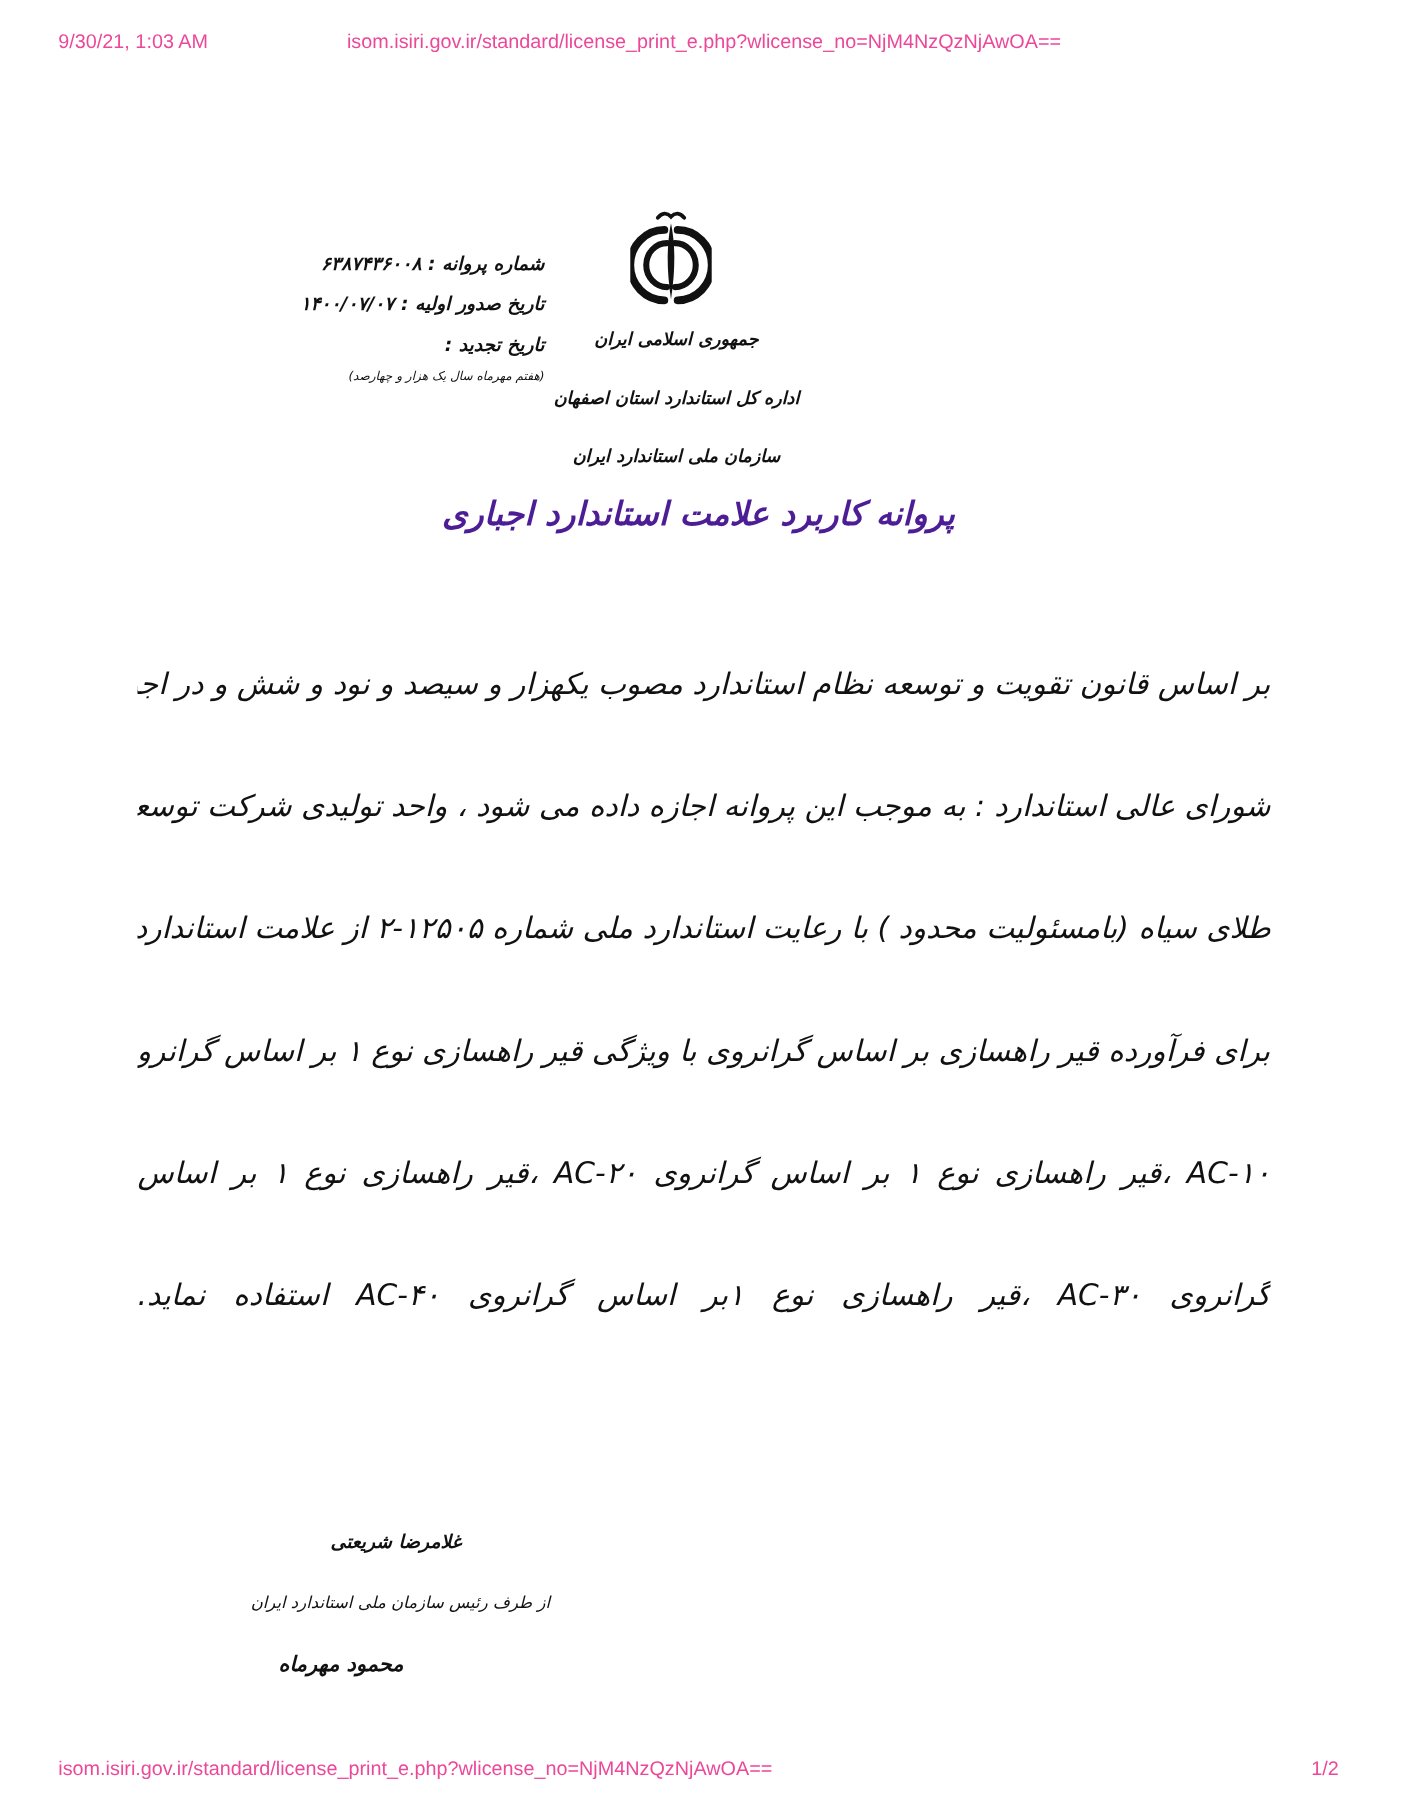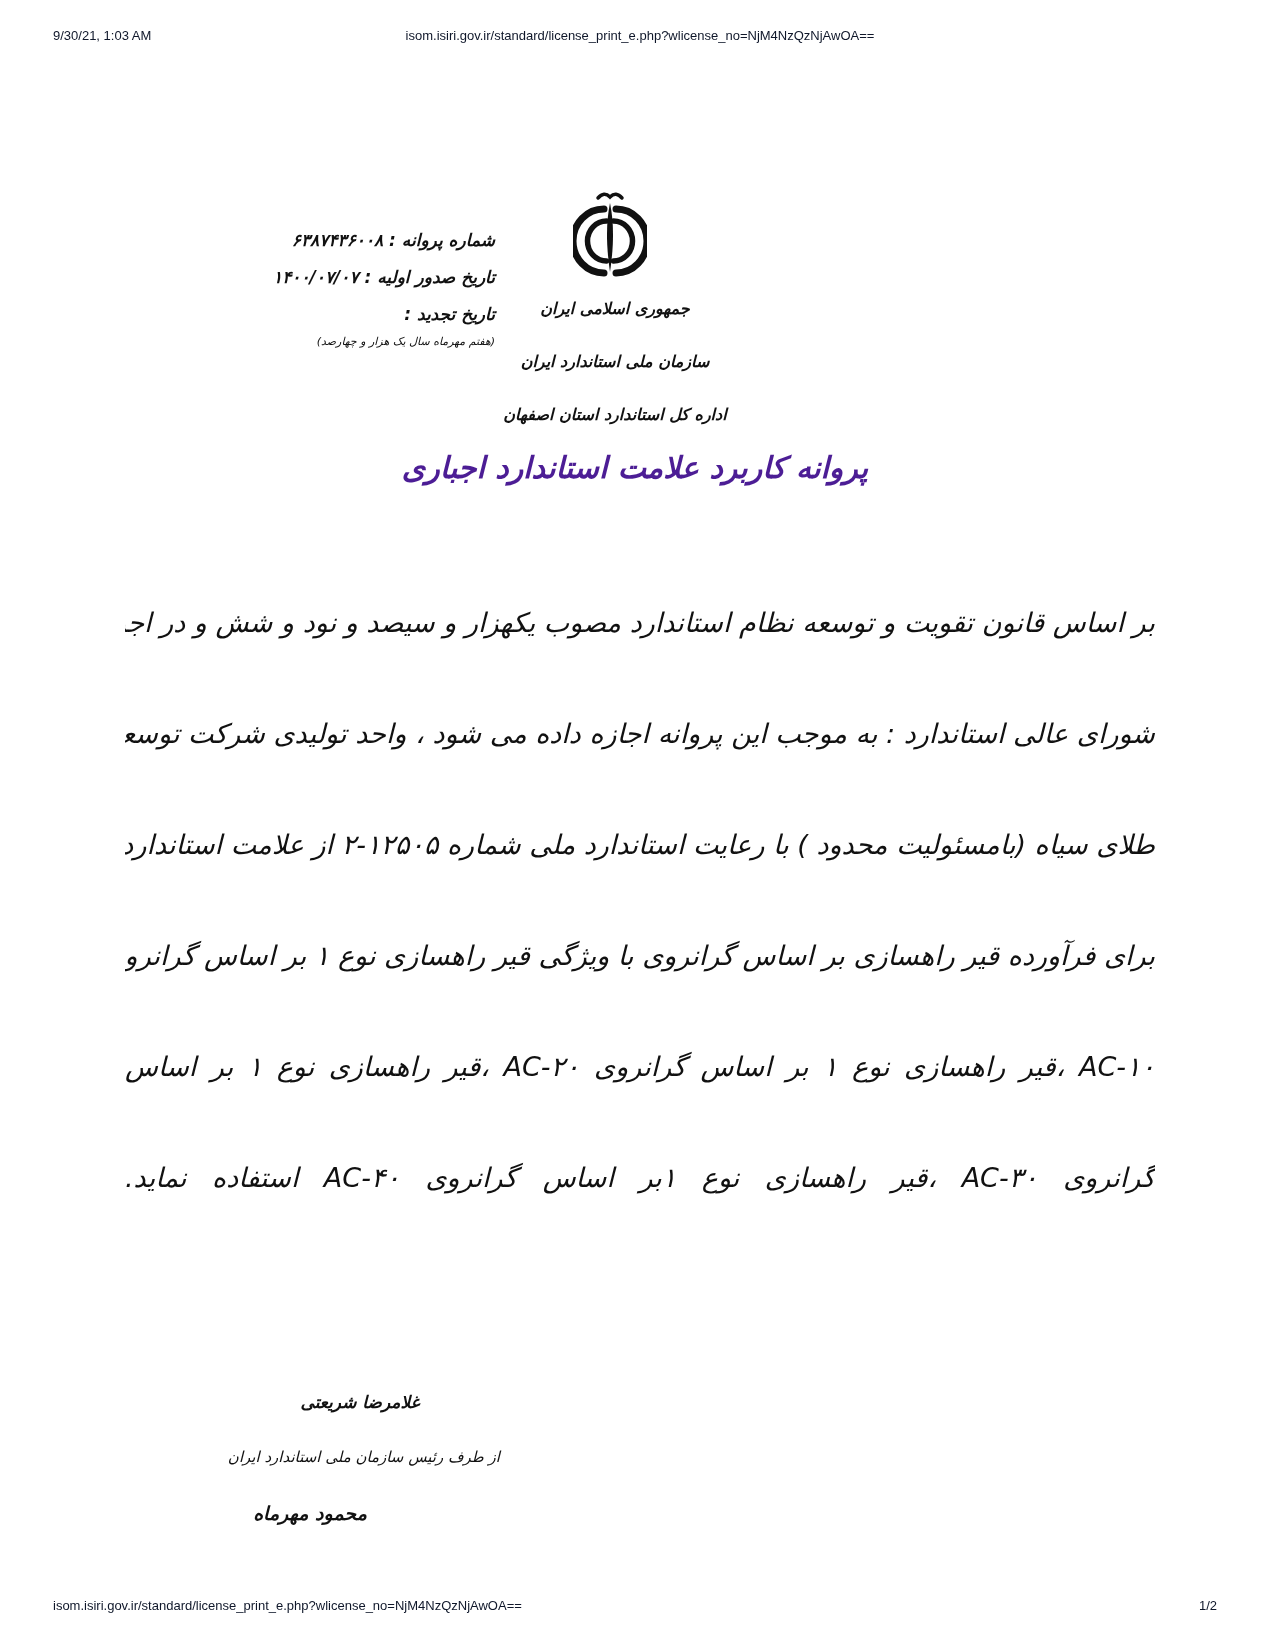--- a/index.html
+++ b/index.html
@@ -2,21 +2,21 @@
 <html><head>
 <meta charset="utf-8">
 <style>
   html,body{margin:0;padding:0;}
   body{
     width:1275px;height:1650px;position:relative;background:#ffffff;
     font-family:"Liberation Sans", sans-serif;color:#111111;overflow:hidden;
   }
   .abs{position:absolute;}
   
-  .print-meta{font-size:13px;color:#0f172a;font-family:"Liberation Sans", sans-serif;}
+  .print-meta{font-size:18px;color:#ec4899;font-family:"Liberation Sans", sans-serif;}
   .hdr-date{left:53px;top:28px;}
   .hdr-url{left:300px;top:28px;width:680px;text-align:center;}
   .ftr-url{left:53px;top:1598px;}
   .ftr-page{right:58px;top:1598px;margin-left:28px;}
   
   .emblem{left:573px;top:190px;width:74px;height:90px;}
   
   .org-block{left:445px;top:282px;width:340px;text-align:center;direction:rtl;}
   .org-line{font-family:"DejaVu Sans", sans-serif;font-style:italic;font-weight:bold;
     font-size:16px;line-height:53px;white-space:nowrap;}
@@ -66,22 +66,22 @@
     <path d="M33.5 31 A19 20 0 1 0 33.5 71" fill="none" stroke="#111111" stroke-width="5.5" stroke-linecap="round"></path>
 
     <path d="M43 19 A31 32 0 1 1 43 83" fill="none" stroke="#111111" stroke-width="7" stroke-linecap="round"></path>
 
     <path d="M40.5 31 A19 20 0 1 1 40.5 71" fill="none" stroke="#111111" stroke-width="5.5" stroke-linecap="round"></path>
   </svg>
 </div>
 
 <div class="abs org-block">
   <div class="org-line">جمهوری اسلامی ایران</div>
+  <div class="org-line">اداره کل استاندارد استان اصفهان</div>
   <div class="org-line">سازمان ملی استاندارد ایران</div>
-  <div class="org-line">اداره کل استاندارد استان اصفهان</div>
 </div>
 
 <div class="abs meta-block">
   <div class="meta-line">
     <span>شماره پروانه :</span>
     <span>۶۳۸۷۴۳۶۰۰۸</span>
   </div>
   <div class="meta-line">
     <span>تاریخ صدور اولیه :</span>
     <span>۱۴۰۰/۰۷/۰۷</span>

